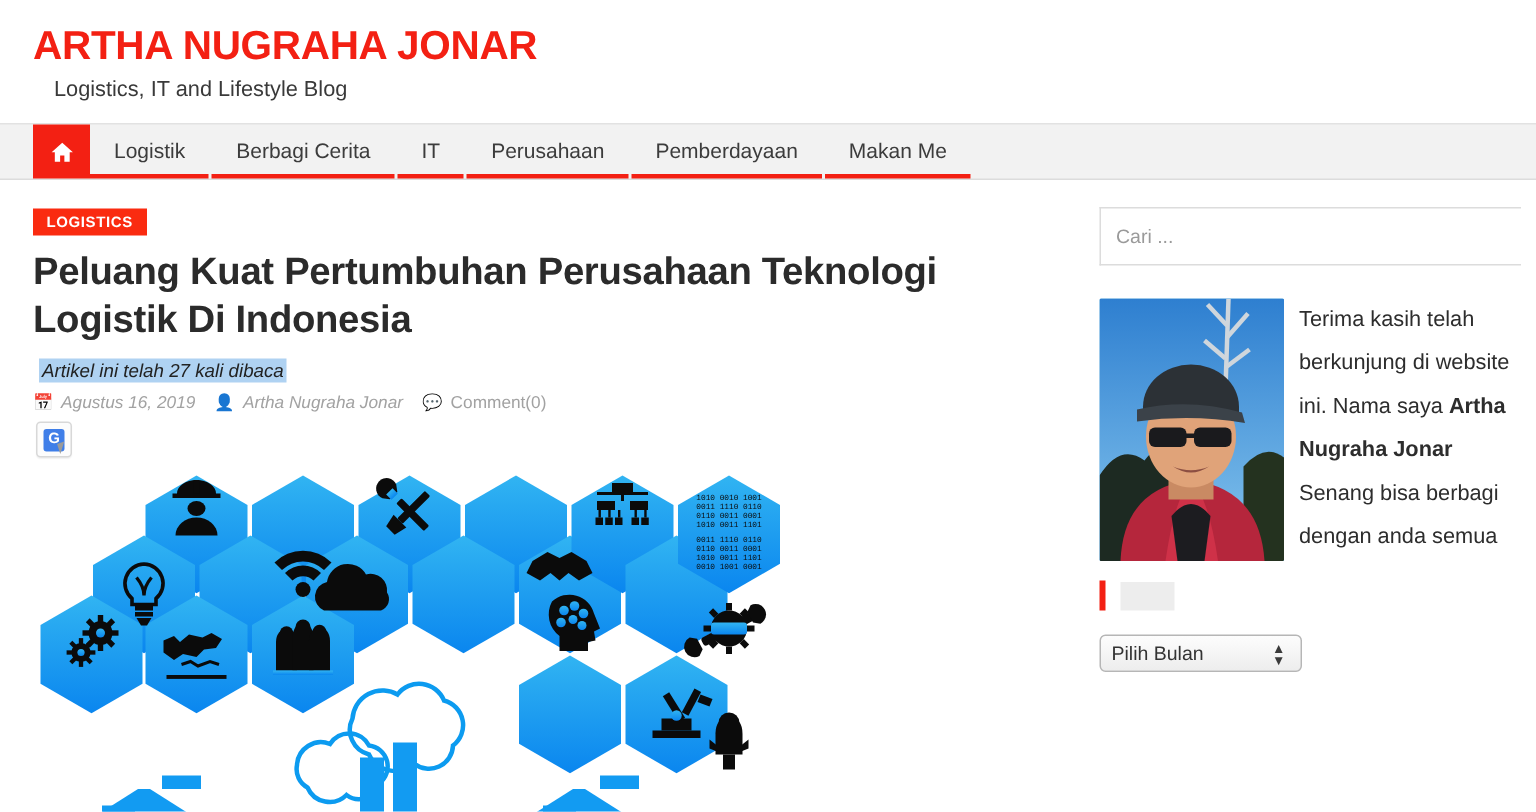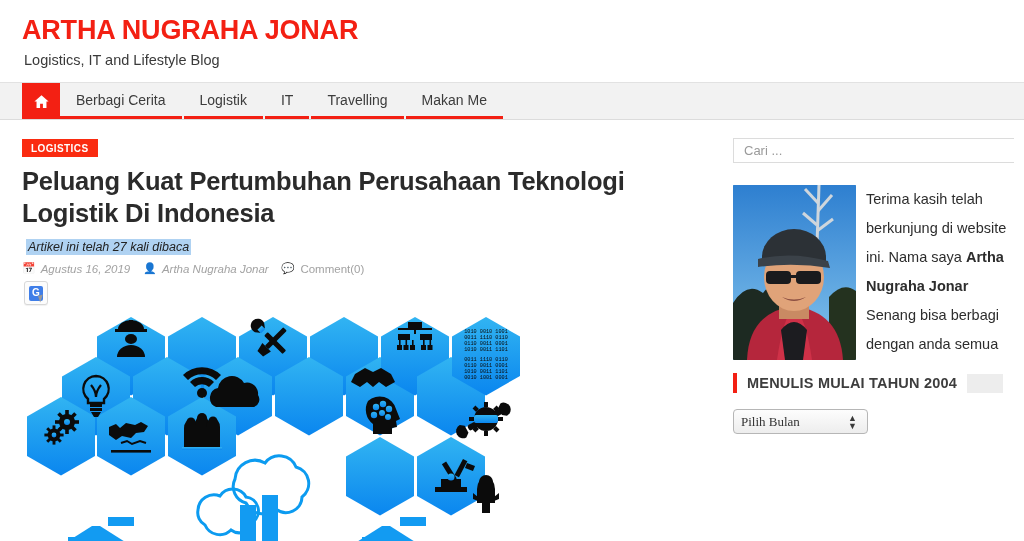--- a/index.html
+++ b/index.html
@@ -21,21 +21,21 @@
   }
   .site-title {
     margin: 0;
     font-size: 27px;
     font-weight: bold;
     letter-spacing: -0.2px;
     color: #f32013;
     line-height: 1.2;
   }
   .site-tagline {
-    margin: 6px 0 0 2px;
+    margin: 6px 0 0 14px;
     font-size: 14.5px;
     color: #3a3a3a;
     font-weight: 400;
   }
 
   
   .main-nav {
     display: flex;
     align-items: stretch;
     height: 38px;
@@ -146,21 +146,21 @@
     border-left: 5px solid #9a9a9a;
     border-bottom: 7px solid transparent;
     transform: rotate(-18deg);
   }
 
   
   .hero { position: relative; width: 660px; height: 262px; margin-top: 4px; overflow: hidden; }
   .hero svg { display: block; }
 
   
-  .search-row { display: flex; height: 25px; margin-bottom: 22px; }
+  .search-row { display: flex; height: 39px; margin-bottom: 22px; }
   .search-input {
     flex: 1;
     border: 1px solid #dcdcdc;
     border-right: none;
     padding: 0 10px;
     font-size: 13px;
     color: #555;
     font-family: "Liberation Sans", sans-serif;
     outline: none;
     background: #fff;
@@ -202,21 +202,21 @@
     color: #3d3d3d;
     letter-spacing: 0.2px;
   }
   .widget-ghost {
     width: 36px; height: 19px; background: #ededed;
   }
   .month-select {
     width: 135px;
     height: 25px;
     font-size: 13px;
-    font-family: Liberation Serif, serif;
+    font-family: Liberation Sans, sans-serif;
     color: #333;
     border: 1px solid #b6b6b6;
     border-radius: 4px;
     background: linear-gradient(#fdfdfd, #ededed);
     padding: 0 4px 0 7px;
     -webkit-appearance: none;
     appearance: none;
     position: relative;
     cursor: pointer;
   }
@@ -240,30 +240,33 @@
 
   <nav class="main-nav">
     <div class="nav-home">
       <span>
         <svg viewBox="0 0 24 24">
             <path d="M12 3 L2 12 h3 v9 h5 v-6 h4 v6 h5 v-9 h3 Z"></path>
           </svg>
       </span>
     </div>
     <div class="nav-item">
-      <span>Berbagi Cerita</span>
+      <span>Logistik</span>
     </div>
     <div class="nav-item">
-      <span>Logistik</span>
+      <span>Berbagi Cerita</span>
     </div>
     <div class="nav-item">
       <span>IT</span>
     </div>
     <div class="nav-item">
-      <span>Travelling</span>
+      <span>Perusahaan</span>
+    </div>
+    <div class="nav-item">
+      <span>Pemberdayaan</span>
     </div>
     <div class="nav-item">
       <span>Makan Me</span>
     </div>
     <div class="nav-spacer"></div>
   </nav>
 
   <div class="layout">
 
     <main class="content">
@@ -589,21 +592,20 @@
             </g>
 
             <path d="M49,112 q12,8 24,0 q-12,5 -24,0 z" fill="#8c4f42"></path>
           </svg>
         </div>
         <span>Terima kasih telah berkunjung di website ini. Nama saya </span><b>Artha Nugraha Jonar</b><span> Senang bisa berbagi dengan anda semua</span>
       </div>
 
       <div class="widget-head">
         <span class="widget-bar"></span>
-        <span class="widget-title">MENULIS MULAI TAHUN 2004</span>
         <span class="widget-ghost"></span>
       </div>
 
       <div class="select-wrap">
         <select class="month-select">
           <option>Pilih Bulan</option>
         </select>
         <span class="select-arrows">▲<br>▼</span>
       </div>
 

